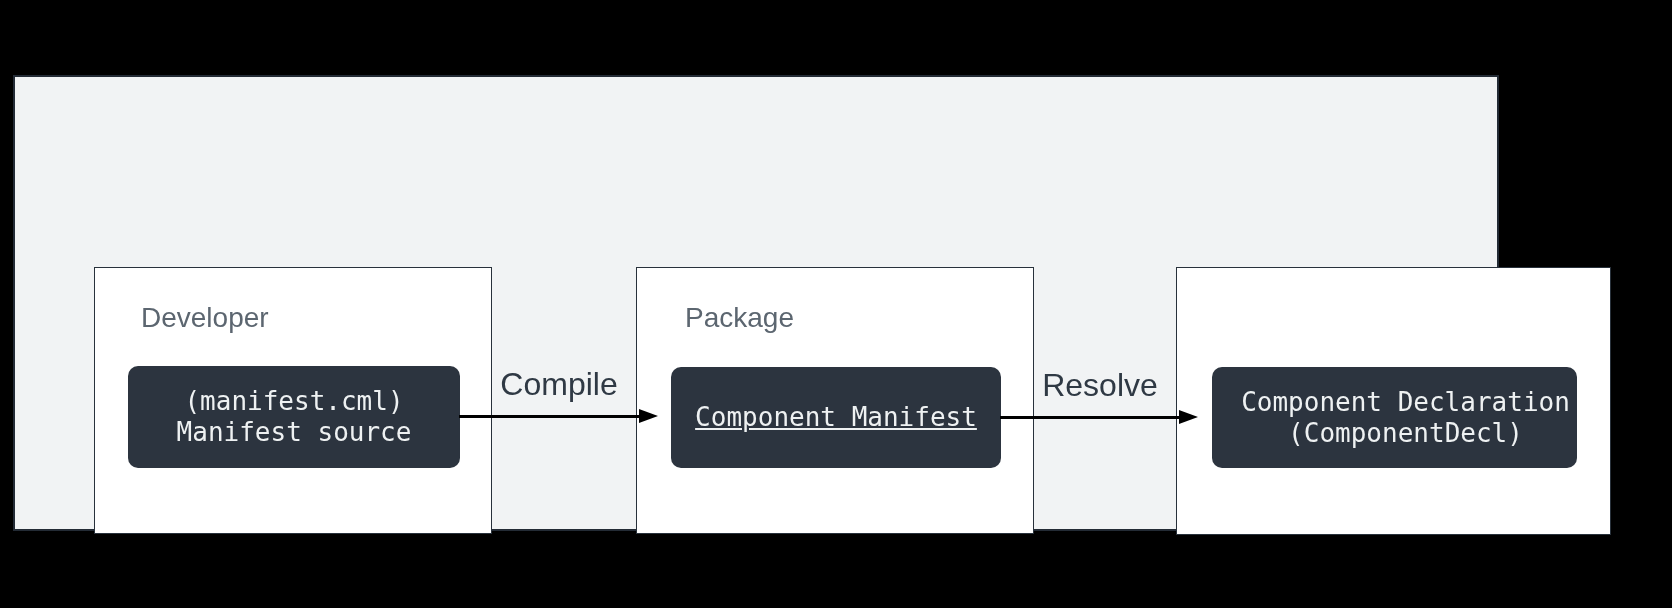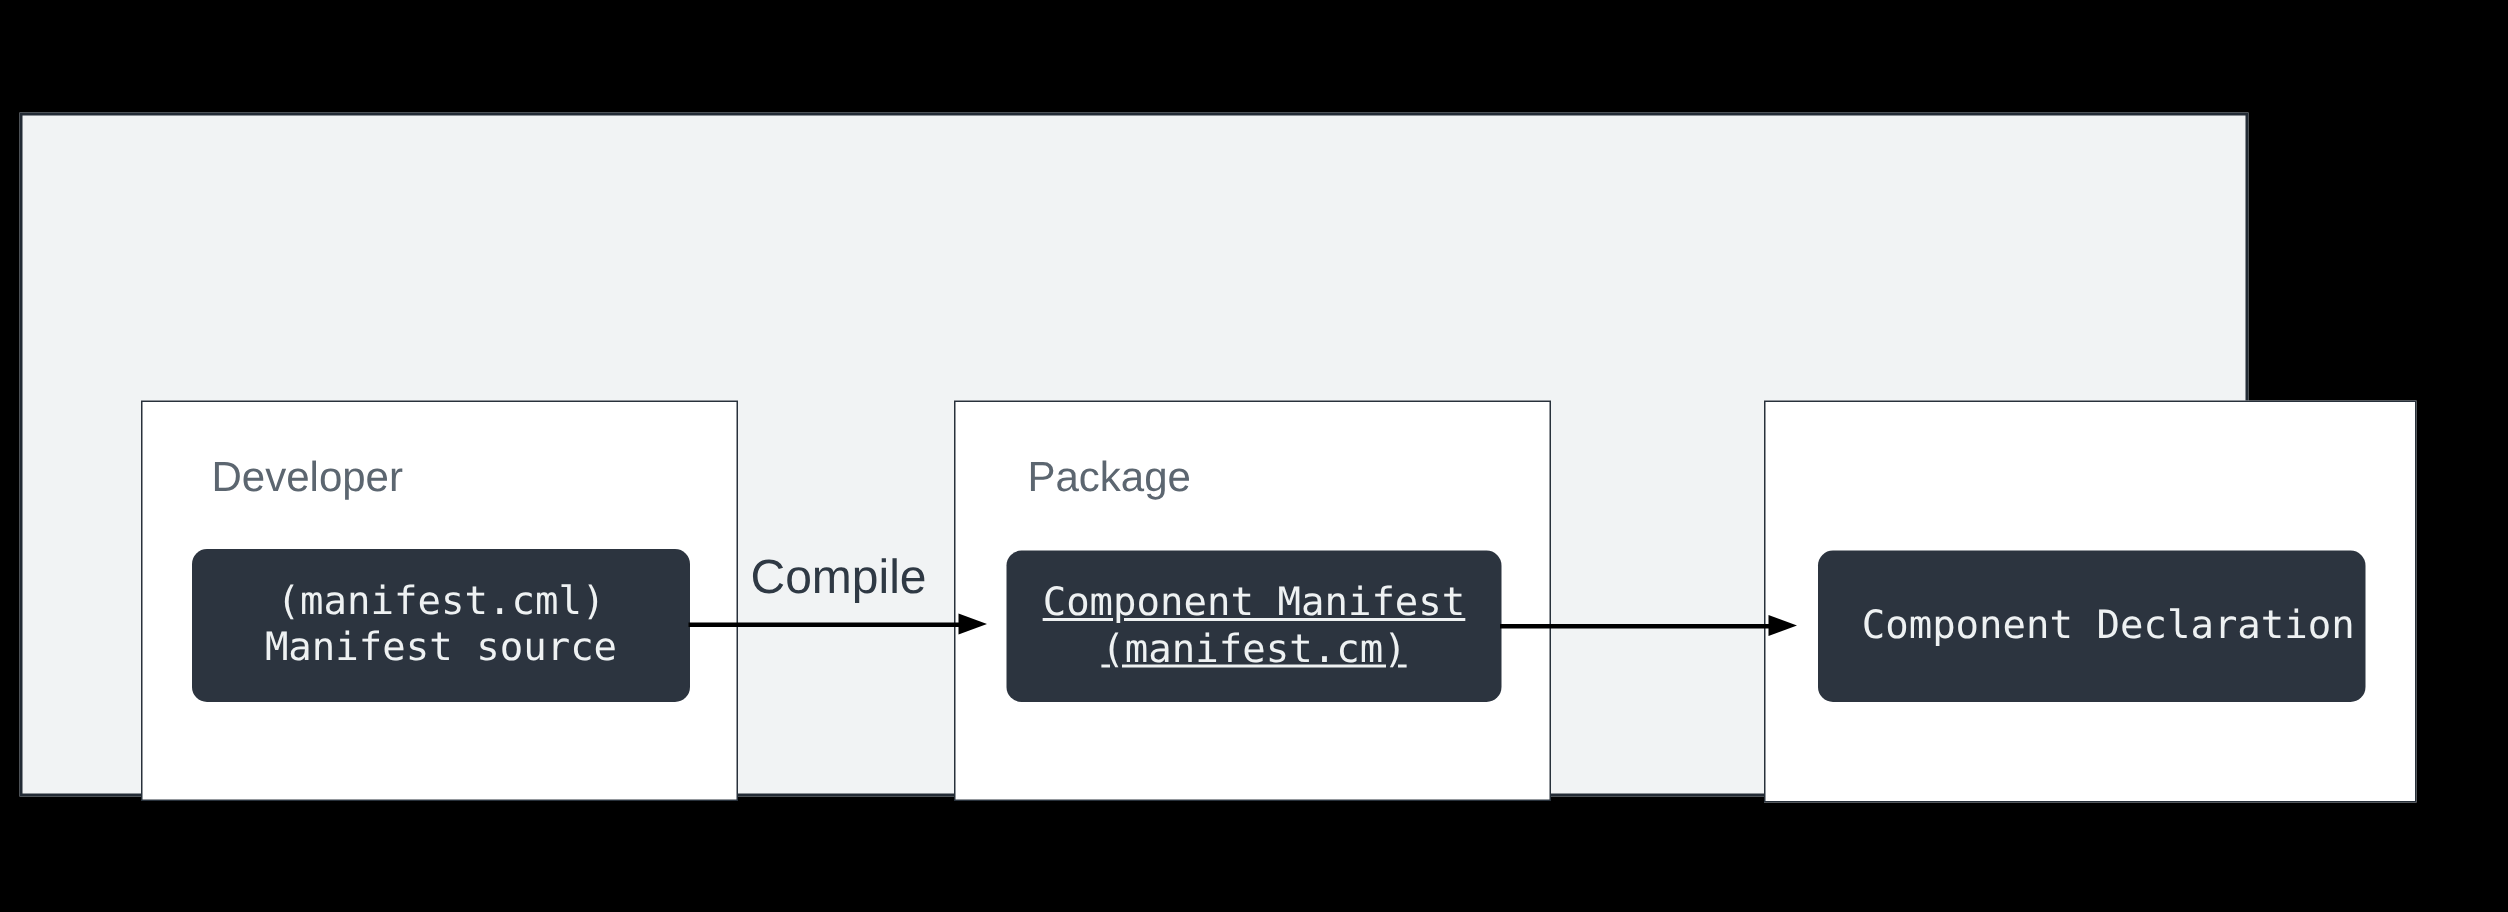--- a/index.html
+++ b/index.html
@@ -106,31 +106,32 @@
       <div class="artifact">
         <div>(manifest.cml)</div>
         <div>Manifest source</div>
       </div>
     </div>
 
     <div class="node node-1">
       <div class="node-label">Package</div>
       <div class="artifact">
         <div>Component Manifest</div>
-        <div>(manifest.cm)</div>
       </div>
     </div>
 
     <div class="node node-2">
       <div class="artifact">
         <div>Component Declaration</div>
+        <div>(ComponentDecl)</div>
       </div>
     </div>
 
     <div class="arrow-line arrow-0-line"></div>
     <div class="arrow-head arrow-0-head"></div>
     <div class="arrow-label arrow-0-label">Compile</div>
 
     <div class="arrow-line arrow-1-line"></div>
     <div class="arrow-head arrow-1-head"></div>
+    <div class="arrow-label arrow-1-label">Resolve</div>
 
   </div>
 </div>
 
 </body></html>

